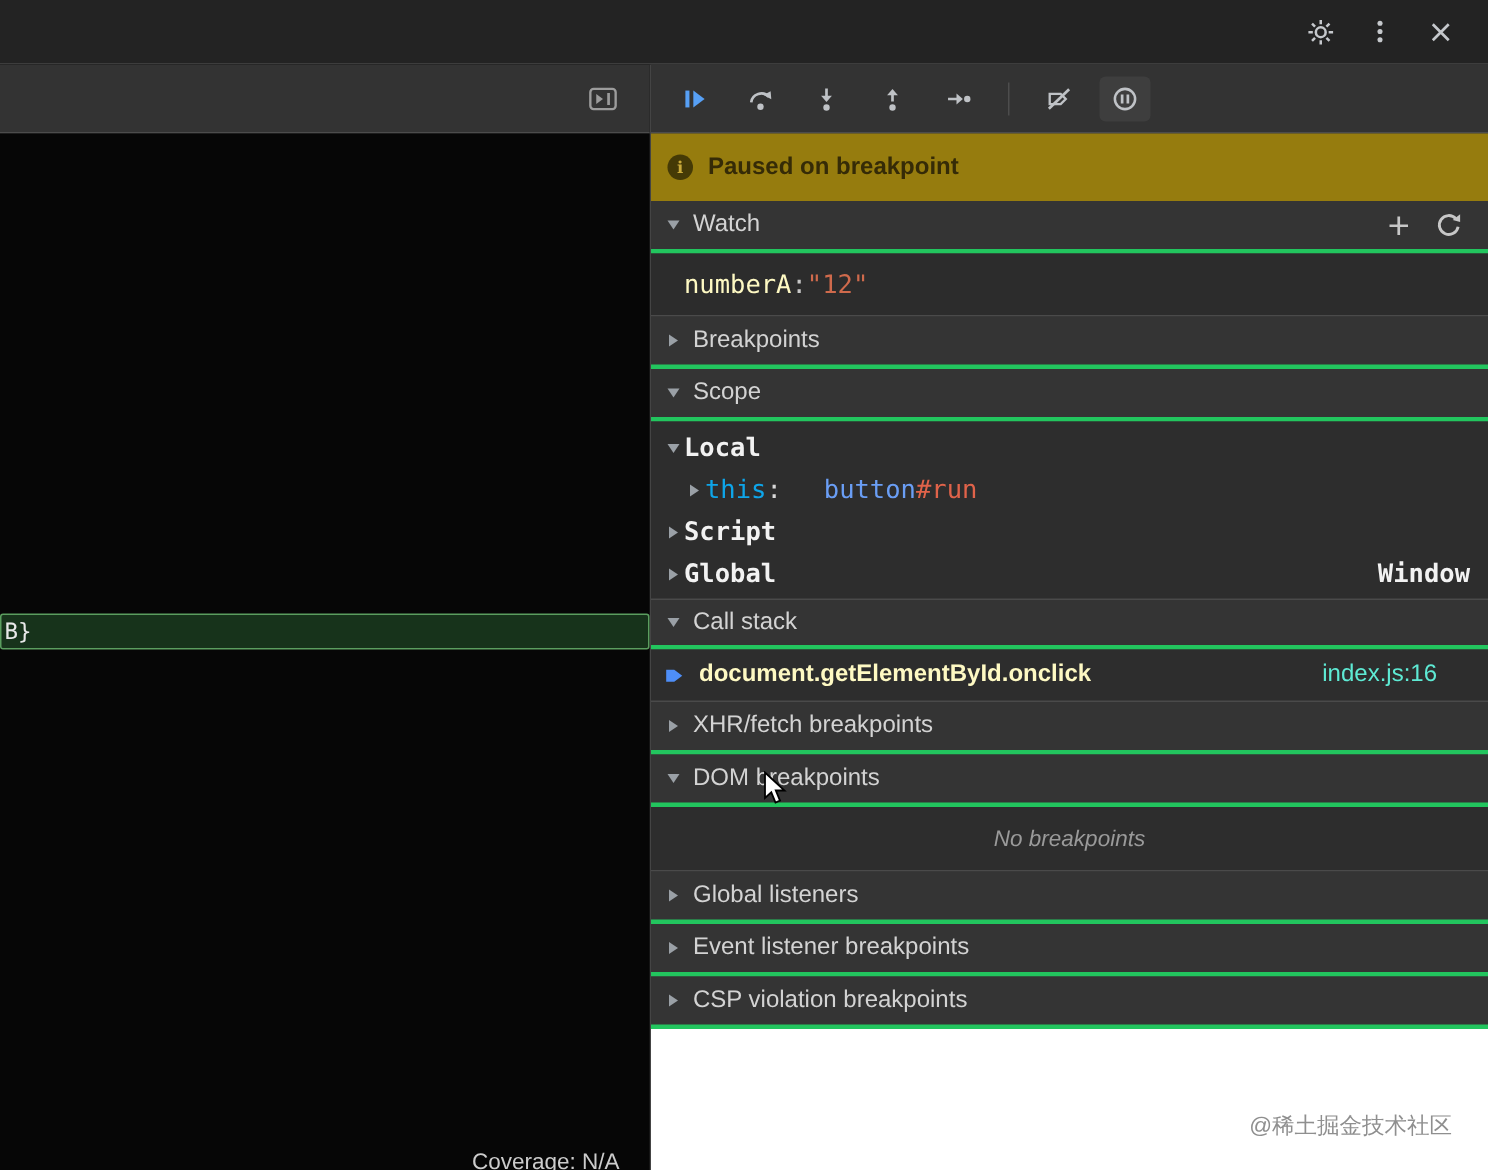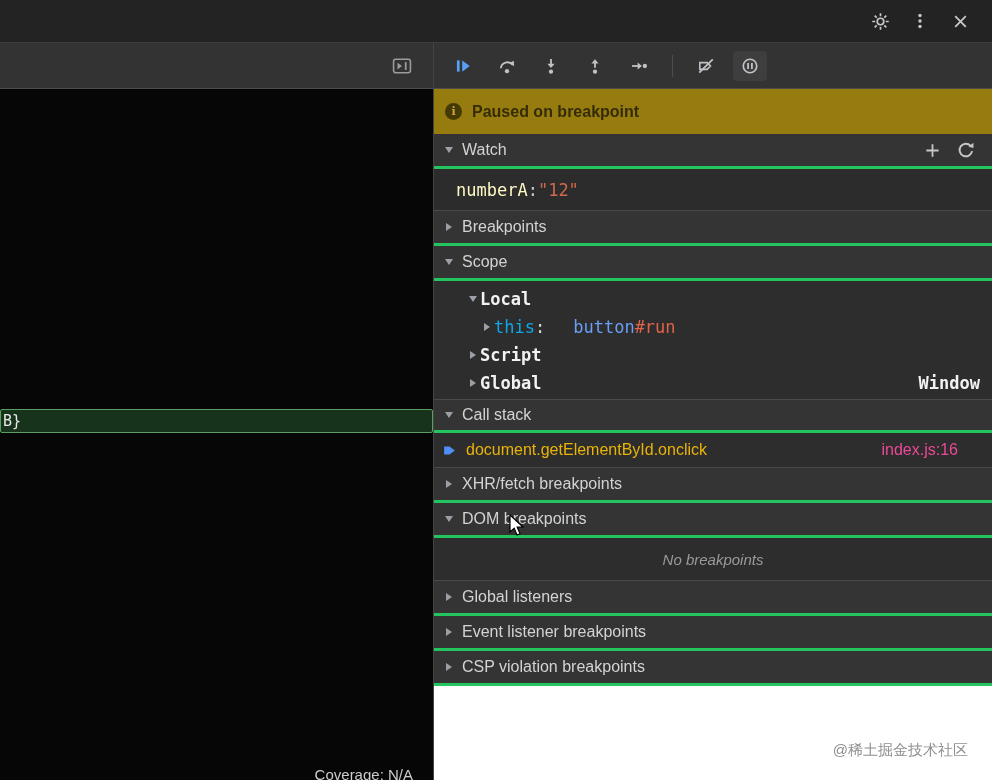--- a/index.html
+++ b/index.html
@@ -52,35 +52,35 @@
   .chev-box { width:14px; display:flex; justify-content:center; flex:0 0 auto; }
   .chev-right { width:0; height:0; border-left:6px solid #9aa0a6; border-top:4.5px solid transparent; border-bottom:4.5px solid transparent; }
   .chev-down  { width:0; height:0; border-top:6px solid #9aa0a6; border-left:4.5px solid transparent; border-right:4.5px solid transparent; }
 
   .watch-body { height:42px; flex:0 0 auto; border-bottom:1px solid #4a4a4a; background:#2c2c2c;
                 display:flex; align-items:center; padding-left:22px;
                 font-family:"DejaVu Sans Mono", monospace; font-size:17px; color:#c8c8c8; }
   .w-name { color:#fef9c3; }
   .w-val  { color:#cf6a4c; }
 
-  .scope-body { flex:0 0 auto; height:119px; border-bottom:1px solid #4a4a4a; background:#2d2d2d; padding-top:4px;padding-left:24px; }
+  .scope-body { flex:0 0 auto; height:119px; border-bottom:1px solid #4a4a4a; background:#2d2d2d; padding-top:4px; }
   .scope-row { height:28px; display:flex; align-items:center; padding:0 12px 0 8px;
                font-family:"DejaVu Sans Mono", monospace; font-size:17px; color:#d8d8d8; }
   .scope-row.indent { padding-left:22px; }
   .scope-name { color:#f2f2f2; font-weight:bold; }
   .t-name { color:#0ea5e9; }
   .t-tag  { color:#6a9ef5;margin-left:28px; }
   .t-id   { color:#e0634a; }
   .row-spacer { flex:1; }
   .global-val { color:#f2f2f2; font-weight:bold; }
 
   .frame-row { height:35px; flex:0 0 auto; border-bottom:1px solid #4a4a4a; background:#2d2d2d;
                display:flex; align-items:center; gap:9px; padding:0 34px 0 8px; font-size:16px; }
-  .frame-name { color:#eab308; }
-  .frame-loc  { color:#ec4899; }
+  .frame-name { color:#fef9c3;font-weight:bold; }
+  .frame-loc  { color:#5eead4; }
 
   .empty-row { height:43px; flex:0 0 auto; border-bottom:1px solid #4a4a4a; background:#2d2d2d;
                display:flex; align-items:center; justify-content:center;
                font-style:italic; font-size:15px; color:#9a9a9a; }
 
   .filler { flex:1; position:relative; background:#ffffff; }
   .watermark { position:absolute; right:24px; bottom:20px; font-size:15px; color:#8f8f8f; }
 
   .cursor { position:absolute; left:506px; top:514px; z-index:50; pointer-events:none; }
 

